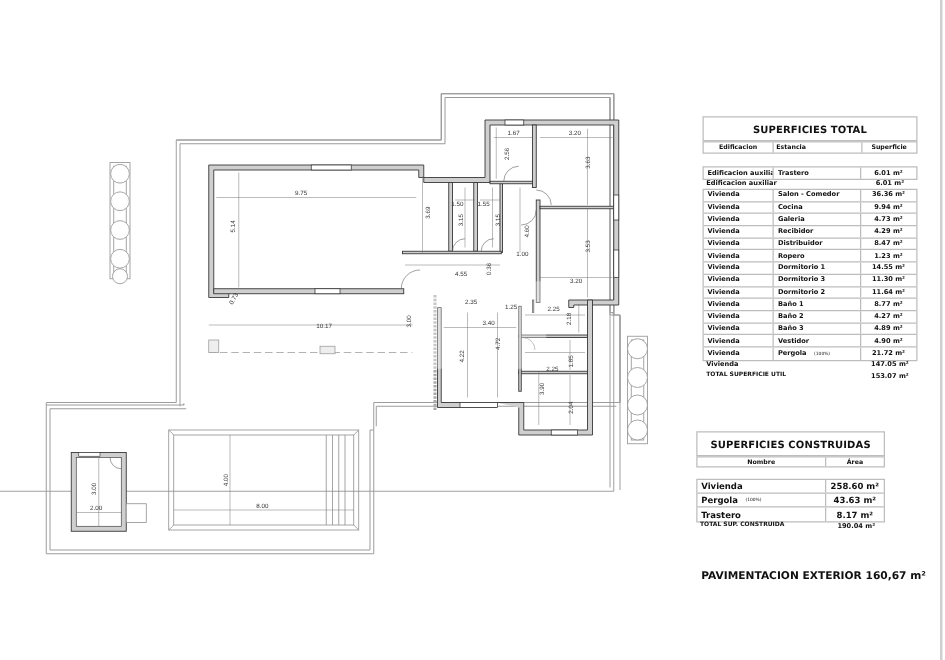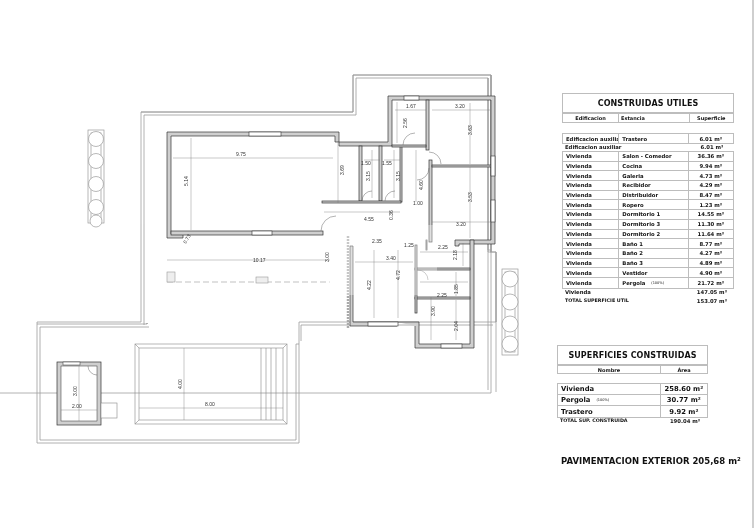--- a/index.html
+++ b/index.html
@@ -220,21 +220,21 @@
     <rect x="139" y="348" width="144" height="72"></rect>
     <path d="M135,344 L139,348 M287,344 L283,348 M135,424 L139,420 M287,424 L283,420"></path>
     <path d="M261,348 L261,420 M266,348 L266,420 M271,348 L271,420 M276,348 L276,420"></path>
     <path d="M139,408 L283,408 M184,348 L184,420" stroke="#777" stroke-width="0.4"></path>
     <text class="dim" x="205" y="406" stroke="none">8.00</text>
     <text class="dim" x="182" y="389" transform="rotate(-90 182 389)" stroke="none">4.00</text>
   </g>
 </svg>
 
 <div class="tbl">
-  <div class="tbl-title" style="left:562px;top:93px;width:172px;height:20px;line-height:19px;">CONSTRUIDAS UTILES</div>
+  <div class="tbl-title" style="left:562px;top:93px;width:172px;height:20px;line-height:19px;">SUPERFICIES TOTAL</div>
   <div class="hdr" style="left:562px;top:113px;width:172px;height:10px;">
     <div style="width:57px">Edificacion</div>
     <div style="width:70px;justify-content:flex-start;padding-left:2px">Estancia</div>
     <div style="width:45px">Superficie</div>
   </div>
 
   <div class="rows" style="left:562px;top:133px;width:172px;">
     <div class="row" style="height:9px">
       <div style="width:57px">Edificacion auxiliar</div>
       <div style="width:70px">Trastero</div>
@@ -369,28 +369,28 @@
         <div style="width:104px">
           <span>Vivienda</span>
         </div>
         <div style="width:47px">258.60 m²</div>
       </div>
     <div class="row" style="height:11px">
         <div style="width:104px">
           <span>Pergola</span>
           <span class="note">(100%)</span>
         </div>
-        <div style="width:47px">30.77 m²</div>
+        <div style="width:47px">43.63 m²</div>
       </div>
     <div class="row" style="height:11px">
         <div style="width:104px">
           <span>Trastero</span>
         </div>
-        <div style="width:47px">9.92 m²</div>
+        <div style="width:47px">8.17 m²</div>
       </div>
   </div>
   <div class="free-row" style="left:557px;top:416px;width:151px;height:9px;font-size:4.8px;">
     <div style="width:104px;padding-left:3px">TOTAL SUP. CONSTRUIDA</div>
     <div style="width:47px;justify-content:center;font-size:5.3px">190.04 m²</div>
   </div>
 </div>
 
-<div class="pav">PAVIMENTACION EXTERIOR 205,68 m²</div>
+<div class="pav">PAVIMENTACION EXTERIOR 160,67 m²</div>
 
 </body></html>

